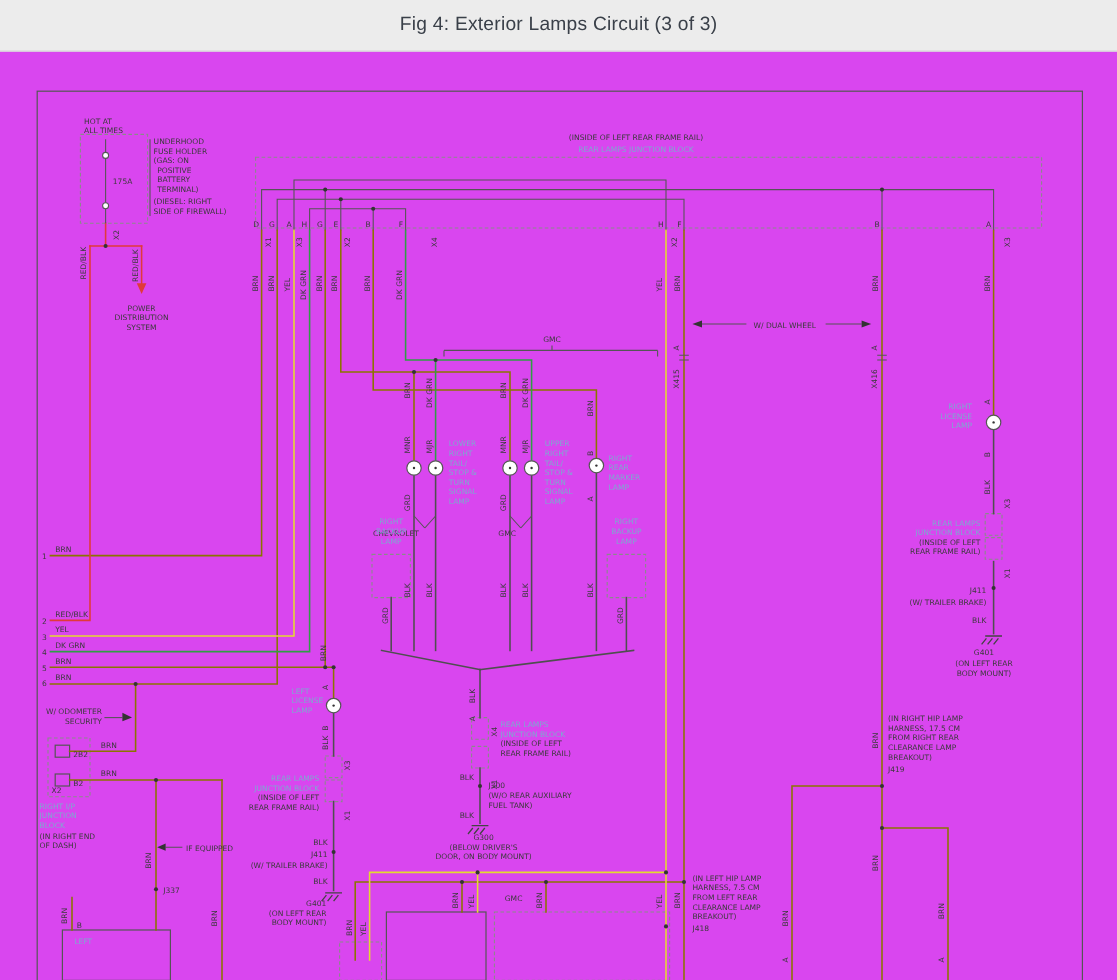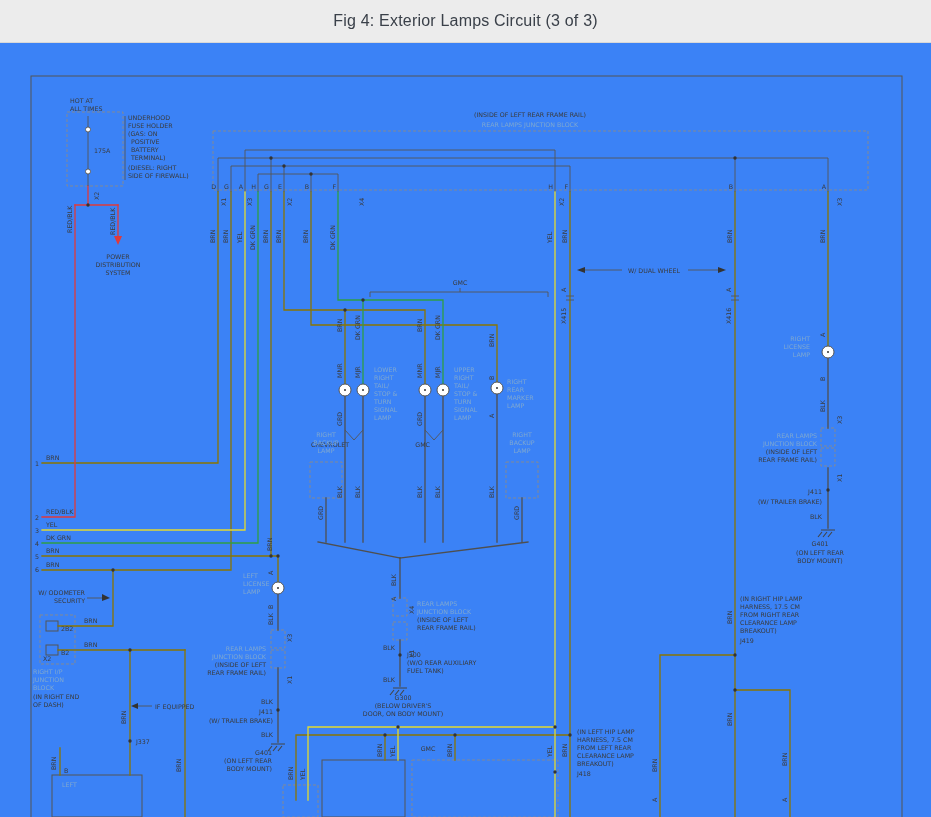--- a/index.html
+++ b/index.html
@@ -1,16 +1,16 @@
 <!DOCTYPE html>
 <html style="--wire-brn: #8a7500; --wire-yel: #e3da30; --wire-grn: #2f9e45; --wire-red: #e03a3a; --wire-blk: #4f4f4f; --bus: #555555; --label-blue: #7fa8d0; --label-black: #3a3a3a; --dash: #8a8a8a; --header-bg: #ececec; --header-text: #3a4049; --border: #555555;"><head>
 <meta charset="utf-8">
 <style>
   html,body{margin:0;padding:0;background:#fff;}
-  .page{position:relative;width:931px;height:817px;overflow:hidden;background:#3b82f6;
+  .page{position:relative;width:931px;height:817px;overflow:hidden;background:#d946ef;
         font-family:"Liberation Sans","DejaVu Sans",sans-serif;}
   .header{position:relative;z-index:2;height:42px;background:var(--header-bg,#ececec);
           border-bottom:1px solid #d8d8d8;display:flex;align-items:center;justify-content:center;}
   .header .title{font-size:16px;font-weight:500;color:var(--header-text,#3a4049);letter-spacing:.2px;}
   svg.canvas{position:absolute;inset:0;z-index:1;}
   .lbl{font-family:"DejaVu Sans",sans-serif;font-size:6.3px;fill:var(--label-black,#3a3a3a);}
   .lbl.b{fill:var(--label-blue,#7fa8d0);}
   .am{text-anchor:middle}.ae{text-anchor:end}
   .w{fill:none;stroke-width:1.3;stroke-linecap:square;}
   .brn{stroke:var(--wire-brn,#8a7500)} .yel{stroke:var(--wire-yel,#e3da30)}

